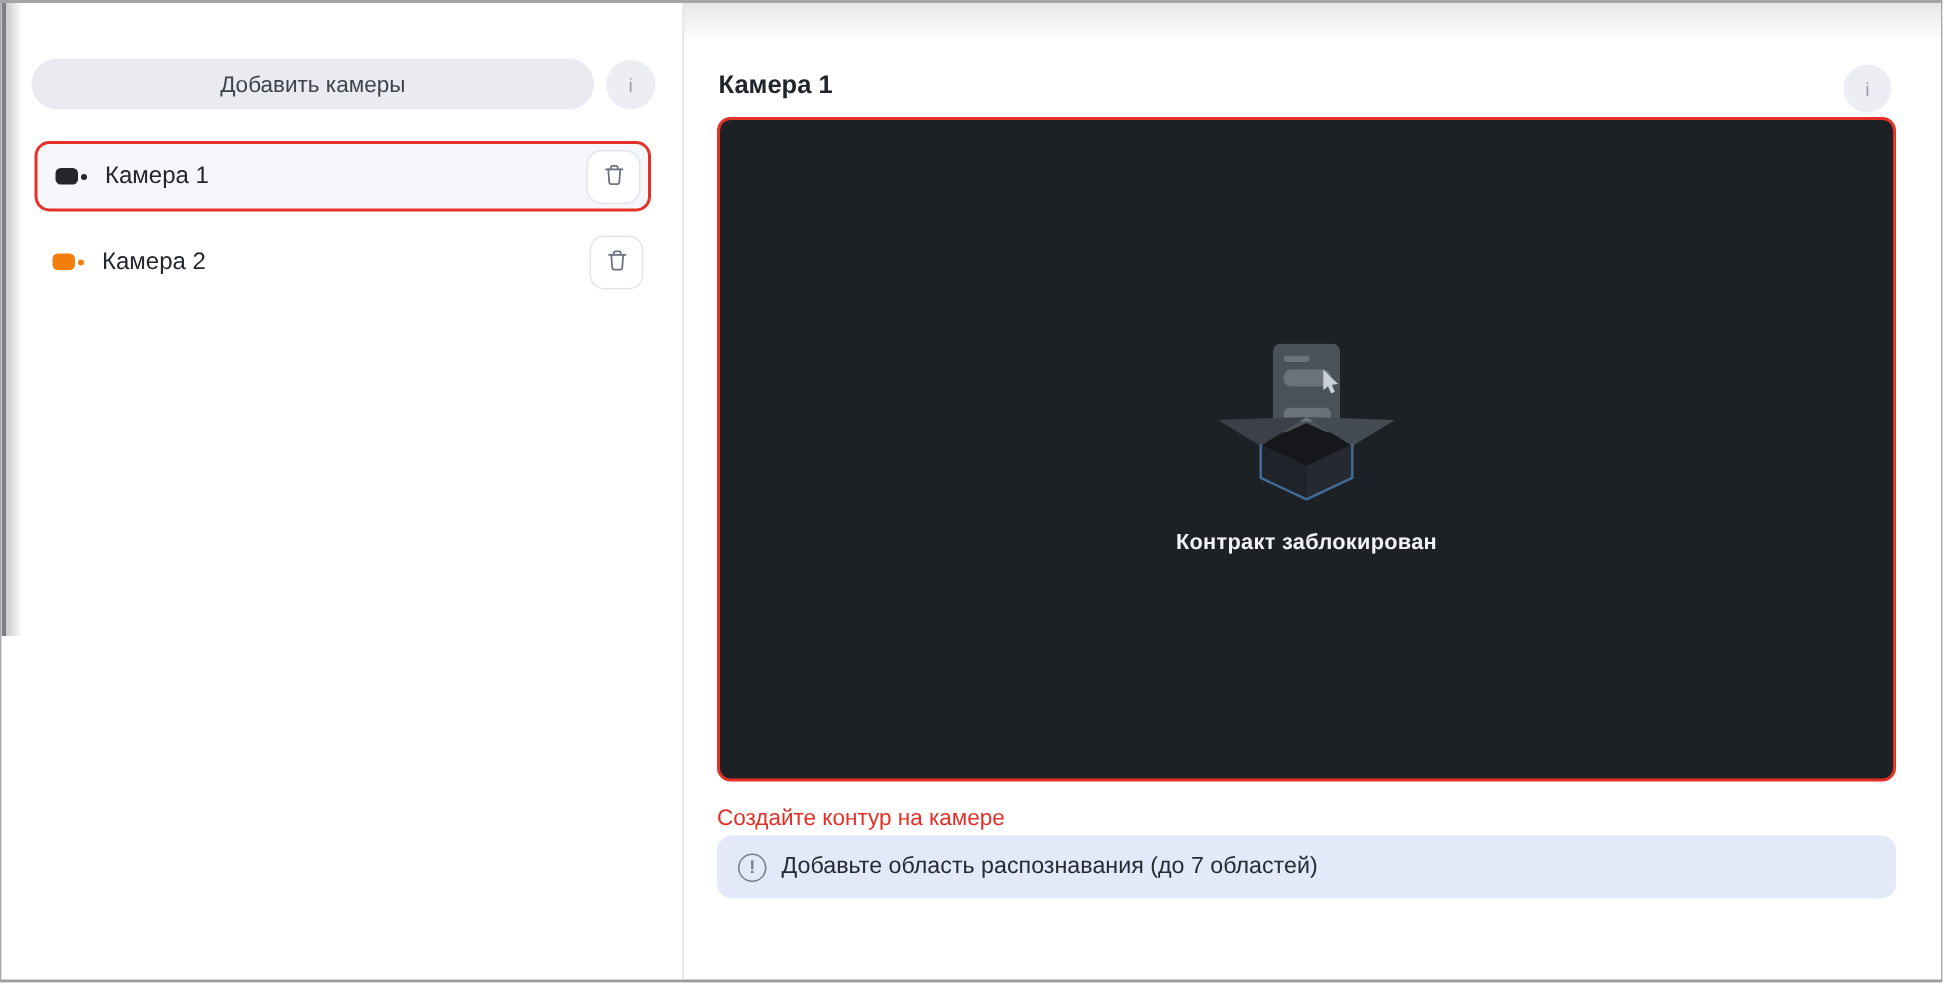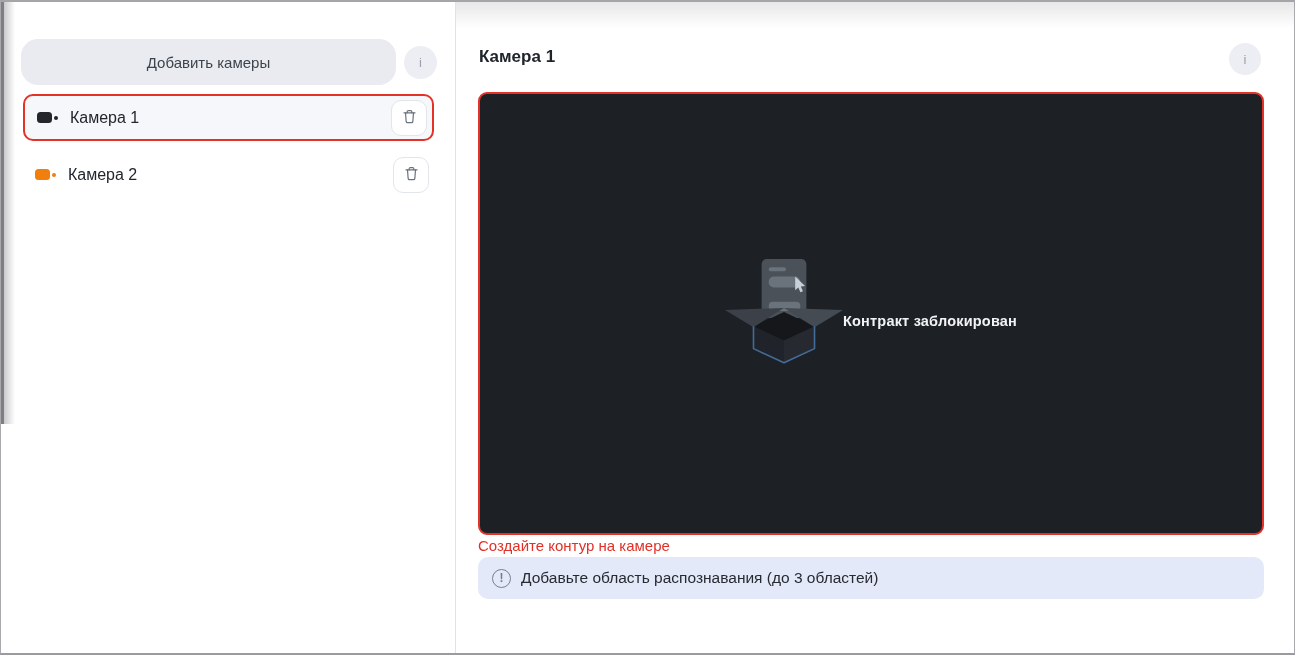--- a/index.html
+++ b/index.html
@@ -24,21 +24,21 @@
     pointer-events:none;
   }
 
   
   .sidebar {
     position:absolute; left:0; top:0; width:455px; height:100%;
     border-right:1px solid #e2e2e5; background:#ffffff;
   }
   .add-row { position:absolute; left:20px; top:37px; width:416px; display:flex; align-items:center; }
   .add-btn {
-    width:375px; height:46px; border-radius:17px; background:#e9ebf1; border:none;
+    width:375px; height:34px; border-radius:17px; background:#e9ebf1; border:none;
     color:#3e434b; font-size:15px; display:flex; align-items:center; justify-content:center;
     cursor:pointer;
   }
   .info-circle {
     width:33px; height:33px; border-radius:50%; background:#eceef4; border:none;
     color:#9aa1ac; font-size:13px; font-style:normal;
     display:flex; align-items:center; justify-content:center; margin-left:8px; cursor:pointer;
   }
   .cam-row {
     position:absolute; left:22px; width:411px; height:47px; border-radius:10px;
@@ -58,23 +58,23 @@
     display:flex; align-items:center; justify-content:center; cursor:pointer;
   }
 
   
   .main-title {
     position:absolute; left:478px; top:45px; font-size:17px; font-weight:700; color:#20242b;
   }
   .main-info { position:absolute; left:1228px; top:41px; margin-left:0; width:32px; height:32px; }
 
   .video {
-    position:absolute; left:477px; top:90px; width:786px; height:443px;
+    position:absolute; left:477px; top:76px; width:786px; height:443px;
     background:#1d2025; border:2px solid #e53228; border-radius:9px;
-    display:flex; align-items:center; justify-content:center;
+    display:flex; flex-direction:column; align-items:center; justify-content:center;
     cursor:crosshair;
   }
   .empty-msg { color:#f2f3f5; font-weight:700; font-size:14.5px; margin-top:14px; letter-spacing:.2px; }
 
   .error-text { position:absolute; left:477px; top:535px; color:#e23028; font-size:15px; }
 
   .banner {
     position:absolute; left:477px; top:555px; width:786px; height:42px; border-radius:10px;
     background:#e4e9fa; display:flex; align-items:center; padding:0 14px;
   }
@@ -160,15 +160,15 @@
         <path d="M28 66 L28 88 L58 102 L88 88 L88 66" fill="none" stroke="#44719e" stroke-width="1.6" stroke-linejoin="round" opacity="0.95"></path>
       </svg>
     </span>
     <div class="empty-msg">Контракт заблокирован</div>
   </div>
 
   <div class="error-text">Создайте контур на камере</div>
 
   <div class="banner">
     <span class="banner-icon">!</span>
-    <span class="banner-text">Добавьте область распознавания (до 3 областей)</span>
+    <span class="banner-text">Добавьте область распознавания (до 7 областей)</span>
   </div>
 </div>
 
 </body></html>

